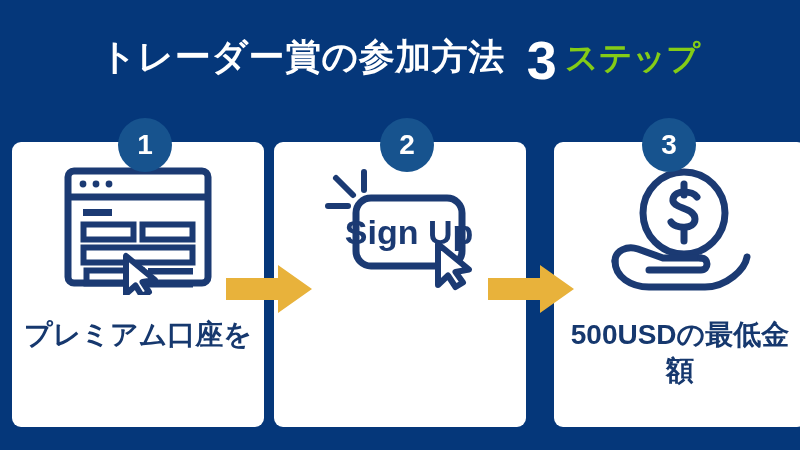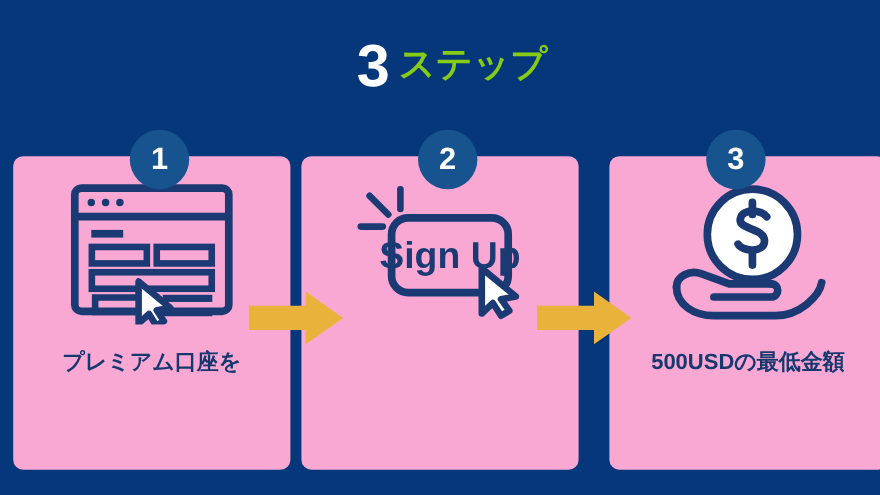--- a/index.html
+++ b/index.html
@@ -58,21 +58,21 @@
     left: 12px;
     top: 142px;
     width: 776px;
     height: 285px;
   }
   .card {
     position: absolute;
     top: 0;
     width: 252px;
     height: 285px;
-    background: #f9a8d4;
+    background: #ffffff;
     border-radius: 9px;
     box-sizing: border-box;
   }
   .card.c1 { left: 0px; }
   .card.c2 { left: 262px; }
   .card.c3 { left: 542px; }
 
   .card-inner {
     position: absolute;
     left: 0; top: 0; right: 0; bottom: 0;
@@ -83,21 +83,21 @@
   }
   .icon-wrap {
     height: 175px;
     display: flex;
     align-items: center;
     justify-content: center;
     width: 100%;
   }
   .card-label {
     color: #16386e;
-    font-size: 20px;
+    font-size: 28px;
     font-weight: 700;
     line-height: 1.28;
     text-align: center;
     letter-spacing: 0px;
     padding: 0 6px;
   }
 
   
   .badge {
     position: absolute;
@@ -128,20 +128,21 @@
   }
   .arrow.a1 { left: 226px; }
   .arrow.a2 { left: 488px; }
 </style>
 </head>
 <body>
 
 <div id="root">
 
   <div class="header">
+    <span class="title-main">トレーダー賞の参加方法</span>
     <span class="title-num">3</span>
     <span class="title-suffix">ステップ</span>
   </div>
 
   <div class="cards">
 
     <div class="card c1">
       <div class="card-inner">
         <div class="icon-wrap">
           <svg width="148" height="130" viewBox="0 0 148 130" fill="none">

